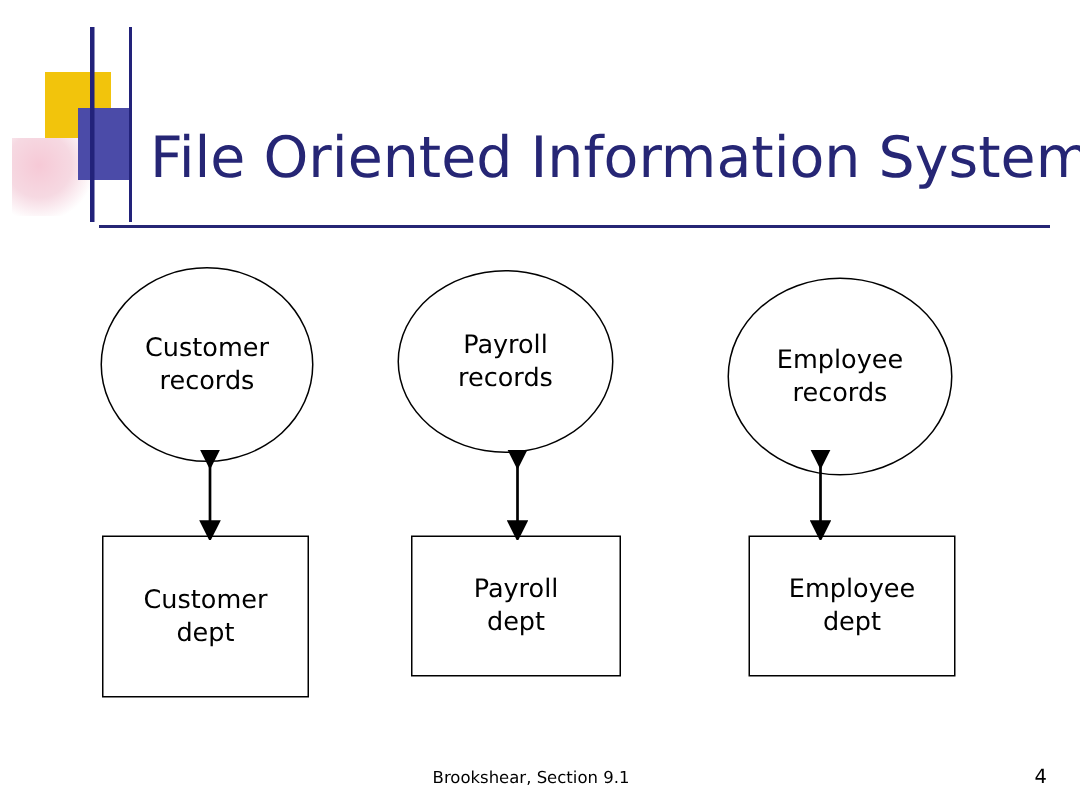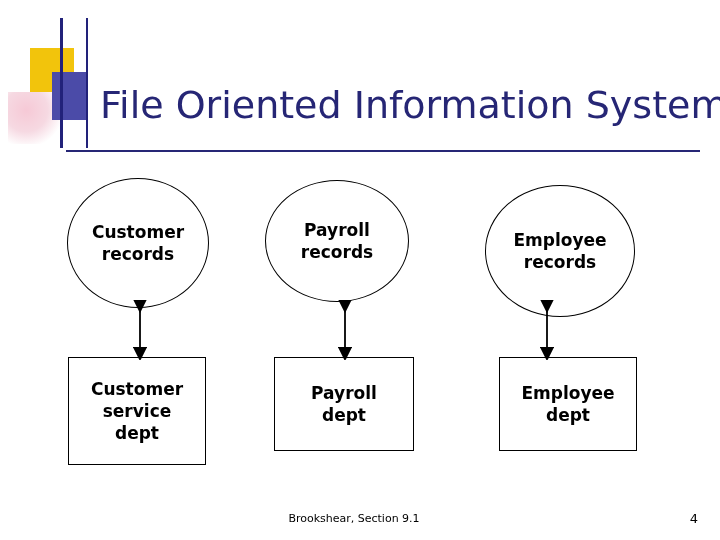--- a/index.html
+++ b/index.html
@@ -85,21 +85,20 @@
     background: #262675;
   }
 
   
   .diagram {
     position: absolute;
     left: 0;
     top: 0;
     width: 676px;
     height: 540px;
-    font-weight: bold;
   }
 
   .ellipse {
     position: absolute;
     border: 1.6px solid #000000;
     border-radius: 50%;
     box-sizing: border-box;
     display: flex;
     align-items: center;
     justify-content: center;
@@ -194,21 +193,20 @@
   <div class="ellipse" style="left:485px; top:185px; width:150px; height:132px;">
     <div>
       <div>Employee</div>
       <div>records</div>
     </div>
   </div>
 
   <div class="rect" style="left:68px; top:357px; width:138px; height:108px;">
     <div>
       <div>Customer</div>
-      <div>service</div>
       <div>dept</div>
     </div>
   </div>
 
   <div class="rect" style="left:274px; top:357px; width:140px; height:94px;">
     <div>
       <div>Payroll</div>
       <div>dept</div>
     </div>
   </div>

